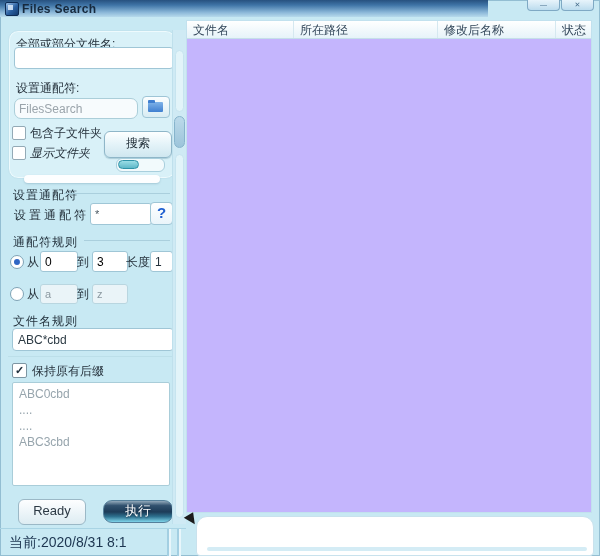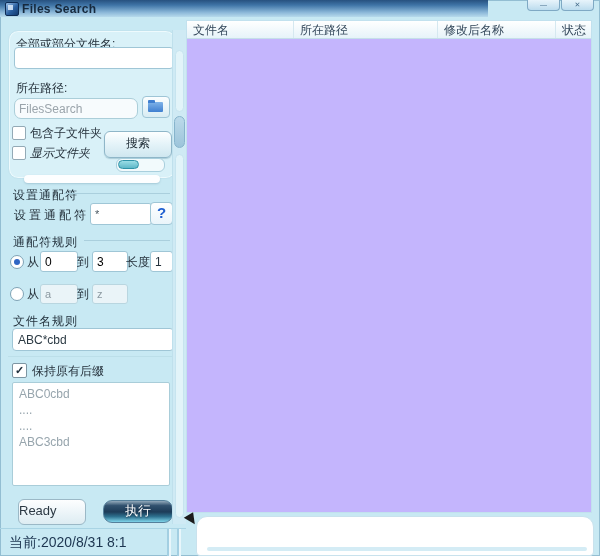--- a/index.html
+++ b/index.html
@@ -97,21 +97,21 @@
   [data-name="rules-divider"]{left:8px;top:356px;width:164px;background:#bcdfe9;}
   [data-name="keep-suffix-checkbox"]{position:absolute;left:12px;top:363px;width:13px;height:13px;background:#fff;
     border:1px solid #7d96a3;border-radius:2px;text-align:center;font-size:11px;line-height:13px;color:#22313d;font-weight:bold;}
   [data-name="keep-suffix-label"]{left:32px;top:363px;}
   [data-name="preview-listbox"]{position:absolute;left:12px;top:382px;width:158px;height:104px;
     background:#fff;border:1px solid #a9cdd9;border-radius:2px;padding:3px 0;box-sizing:border-box;}
   .list-item{padding:1px 6px;height:14px;line-height:14px;color:#97a5ad;font-size:12px;}
   
   [data-name="ready-button"]{position:absolute;left:18px;top:499px;width:66px;height:24px;
     border:1px solid #9bb8c6;border-radius:6px;background:linear-gradient(180deg,#fdfeff,#ddecf2);
-    font:13px "Liberation Sans",sans-serif;color:#2c3944;text-align:left;line-height:22px;}
+    font:13px "Liberation Sans",sans-serif;color:#2c3944;text-align:center;line-height:22px;}
   [data-name="execute-button"]{position:absolute;left:103px;top:500px;width:68px;height:21px;
     border:1px solid #55809b;border-radius:9px;
     background:linear-gradient(180deg,#93aabb 0%,#31516e 22%,#1d3c58 52%,#2e718f 74%,#7fd4ea 100%);
     color:#fff;font:13px "Liberation Sans",sans-serif;text-align:center;line-height:20px;
     text-shadow:0 1px 2px rgba(0,20,40,.6);}
   
   [data-name="statusbar-divider"]{left:0px;top:528px;width:186px;background:#a9d4e4;}
   [data-name="status-text"]{left:9px;top:534px;font-size:14px;color:#1c3550;}
   .vgrip{position:absolute;top:529px;width:2px;height:27px;background:#a3cfe2;border-right:2px solid #e8f6fb;}
   [data-name="status-grip-1"]{left:167px;}
@@ -153,21 +153,21 @@
   <div data-name="title-bar">
     <span data-name="app-icon"></span>
     <span data-name="window-title">Files Search</span>
   </div>
   <div data-name="minimize-button"><span data-name="minimize-icon">—</span></div>
   <div data-name="close-button"><span data-name="close-icon">✕</span></div>
 
   <div data-name="search-groupbox"></div>
   <span class="lbl" data-name="filename-label">全部或部分文件名:</span>
   <input type="text" data-name="filename-input" value="" style="">
-  <span class="lbl" data-name="location-label">所在路径:</span>
+  <span class="lbl" data-name="location-label">设置通配符:</span>
   <input type="text" data-name="location-input" placeholder="FilesSearch" style="">
   <div data-name="browse-button">
     <span data-name="folder-icon"></span>
   </div>
   <span class="checkbox" data-name="include-subfolders-checkbox"></span>
   <span class="lbl" data-name="include-subfolders-label">包含子文件夹</span>
   <span class="checkbox" data-name="show-folders-checkbox"></span>
   <span class="lbl" data-name="show-folders-label">显示文件夹</span>
   <div data-name="search-button">搜索</div>
   <div data-name="progress-toggle">

